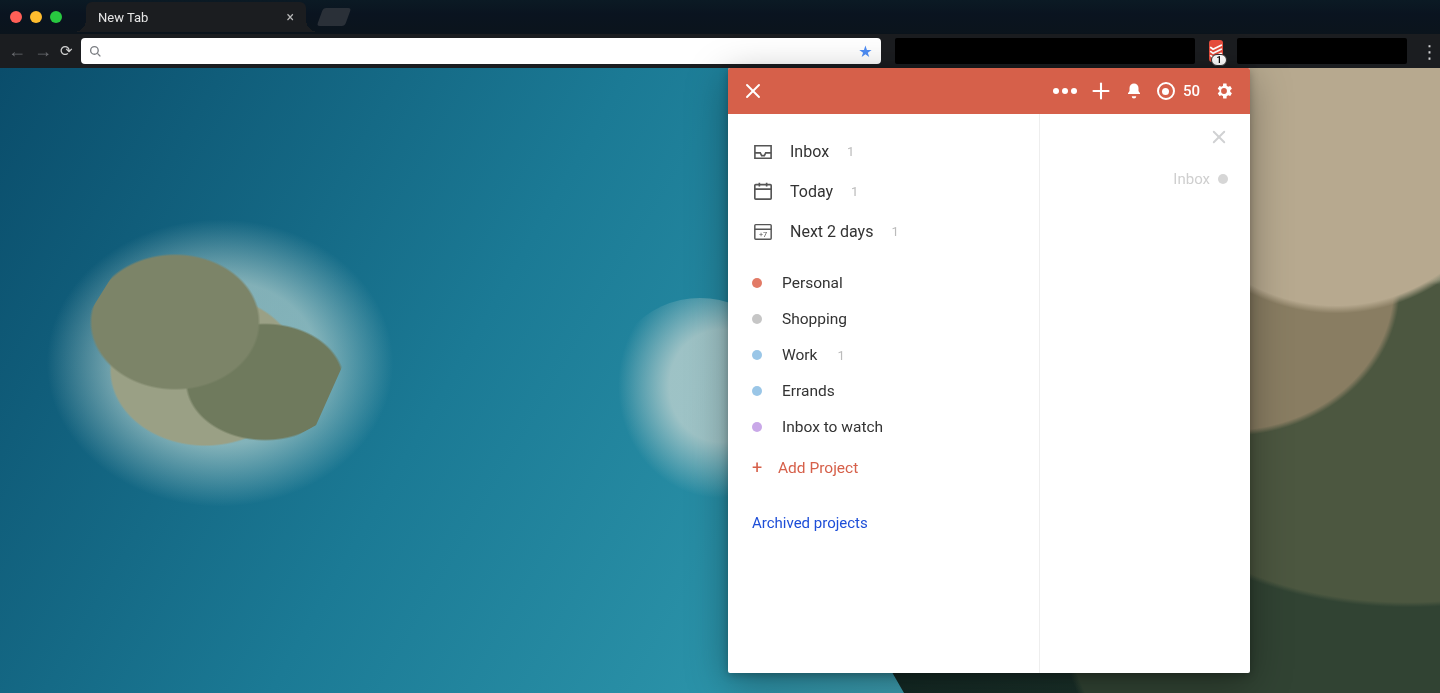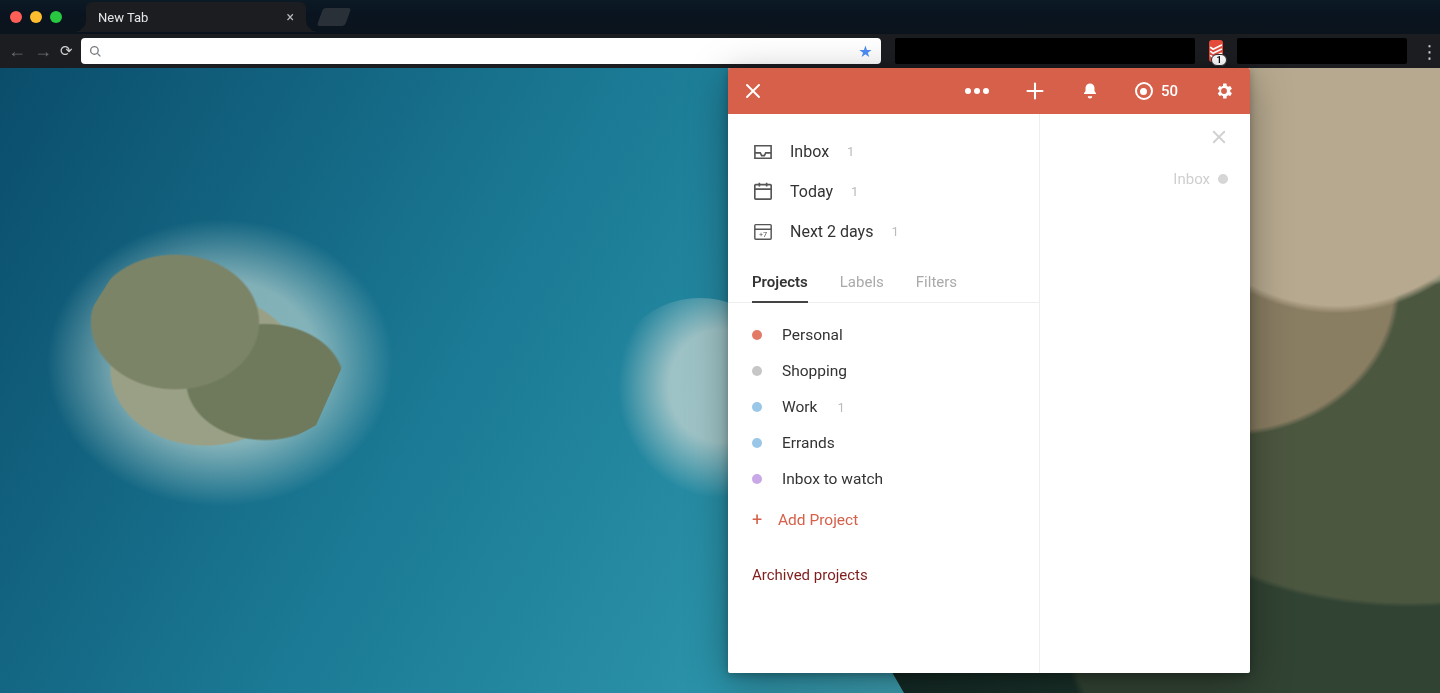--- a/index.html
+++ b/index.html
@@ -106,21 +106,21 @@
     position:absolute; top:68px; left:728px; width:522px; height:605px;
     background:#fff; border-radius:2px;
     box-shadow: 0 10px 40px rgba(0,0,0,0.35), 0 2px 8px rgba(0,0,0,0.25);
     display:flex; flex-direction:column; overflow:hidden;
   }
   .td-header {
     height:46px; background:#d6604a; display:flex; align-items:center;
     justify-content:space-between; padding:0 16px;
   }
   .td-header-left, .td-header-right { display:flex; align-items:center; gap:22px; }
-  .td-header-right { gap:36px;text-align:center; }
+  .td-header-right { gap:14px;text-align:center; }
   .hicon { color:#fff; display:flex; align-items:center; justify-content:center; font-size:18px; cursor:pointer; }
   .dots { display:flex; gap:3px; }
   .dots span { width:6px; height:6px; background:#fff; border-radius:50%; display:block;}
   .karma { display:flex; align-items:center; gap:8px; color:#fff; font-size:15px; font-weight:500;}
   .karma-circle { width:18px; height:18px; border:2.5px solid #fff; border-radius:50%; position:relative;}
   .karma-circle:after{content:"";position:absolute;inset:3.5px;background:#fff;border-radius:50%;}
 
   .td-body { flex:1; display:flex; min-height:0;border-radius:21px;}
   .td-sidebar {
     width:312px; border-right:1px solid #eee; padding:18px 0 0 0; overflow:auto;
@@ -141,21 +141,21 @@
   .projects { padding: 14px 24px 0 24px; }
   .proj {
     display:flex; align-items:center; gap:20px; padding:9px 0; font-size:15.5px; color:#333; cursor:pointer;
   }
   .proj .bullet { width:10px; height:10px; border-radius:50%; flex:0 0 10px;}
   .proj .count { color:#bbb; font-size:13px; }
   .add-proj {
     display:flex; align-items:center; gap:16px; padding:12px 0; color:#d6604a; font-size:15.5px; cursor:pointer;
   }
   .add-proj .plus { color:#d6604a; font-size:18px; font-weight:400; width:10px; text-align:center;}
-  .archived { padding: 24px; color:#7f1d1d; font-size:15px; cursor:pointer;}
+  .archived { padding: 24px; color:#1d4ed8; font-size:15px; cursor:pointer;}
 
   .td-content {
     flex:1; padding:20px 18px; position:relative;
   }
   .chevron-faint {
     position:absolute; top:14px; right:22px; color:#d9dadb; font-size:18px;
   }
   .content-title-row {
     position:absolute; top:56px; right:22px; display:flex; align-items:center; gap:8px;
     color:#cfcfcf; font-size:15px;
@@ -285,25 +285,20 @@
           <svg width="22" height="20" viewBox="0 0 24 22" fill="none" stroke="#555" stroke-width="1.6">
               <rect x="3" y="4" width="18" height="16" rx="1"></rect>
               <line x1="3" y1="9" x2="21" y2="9"></line>
               <text x="12" y="17.5" text-anchor="middle" font-size="8" fill="#555" stroke="none" font-family="Arial">+7</text>
             </svg>
         </span>
         <span>Next 2 days</span>
         <span class="count">1</span>
       </div>
 
-      <div class="tabs-row">
-        <div class="tabx active">Projects</div>
-        <div class="tabx">Labels</div>
-        <div class="tabx">Filters</div>
-      </div>
 
       <div class="projects" id="projects-list">
           <div class="proj">
             <span class="bullet" style="background: rgb(226, 122, 102);"></span>
             <span>Personal</span>
           </div>
           <div class="proj">
             <span class="bullet" style="background: rgb(198, 198, 198);"></span>
             <span>Shopping</span>
           </div>

